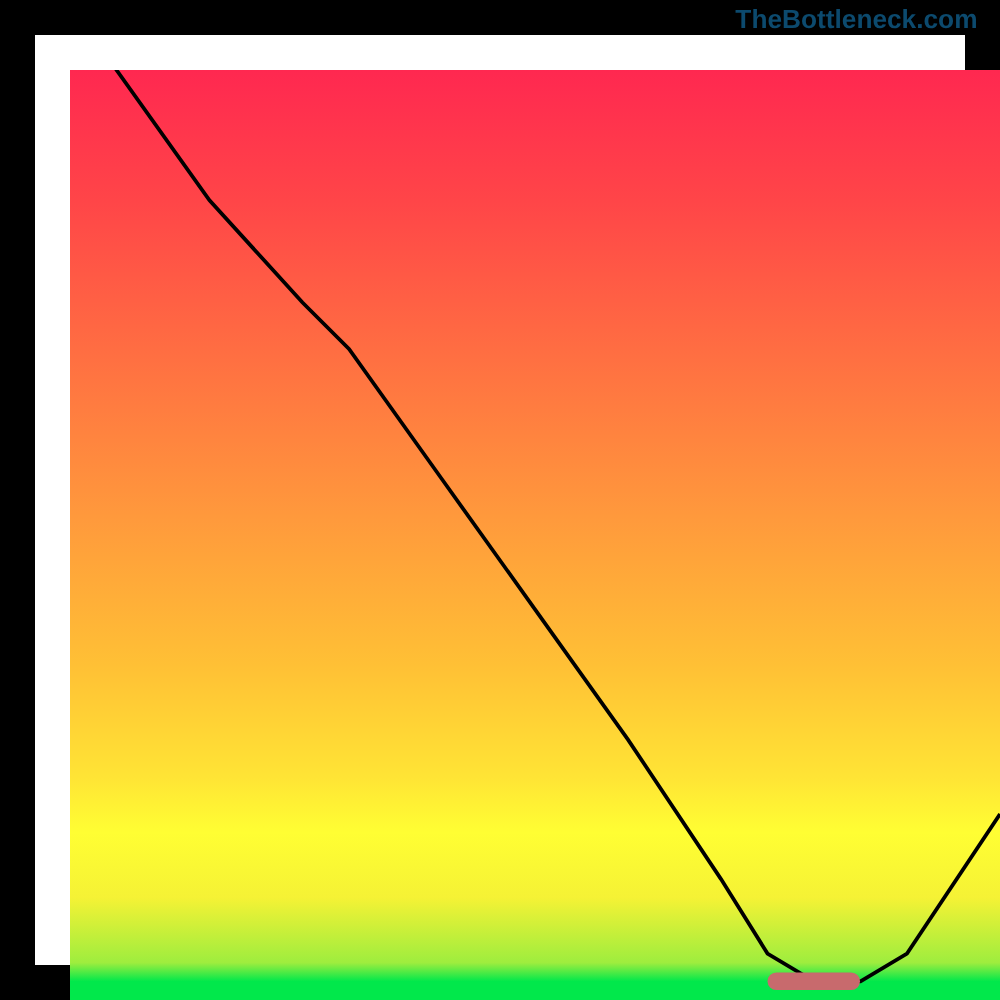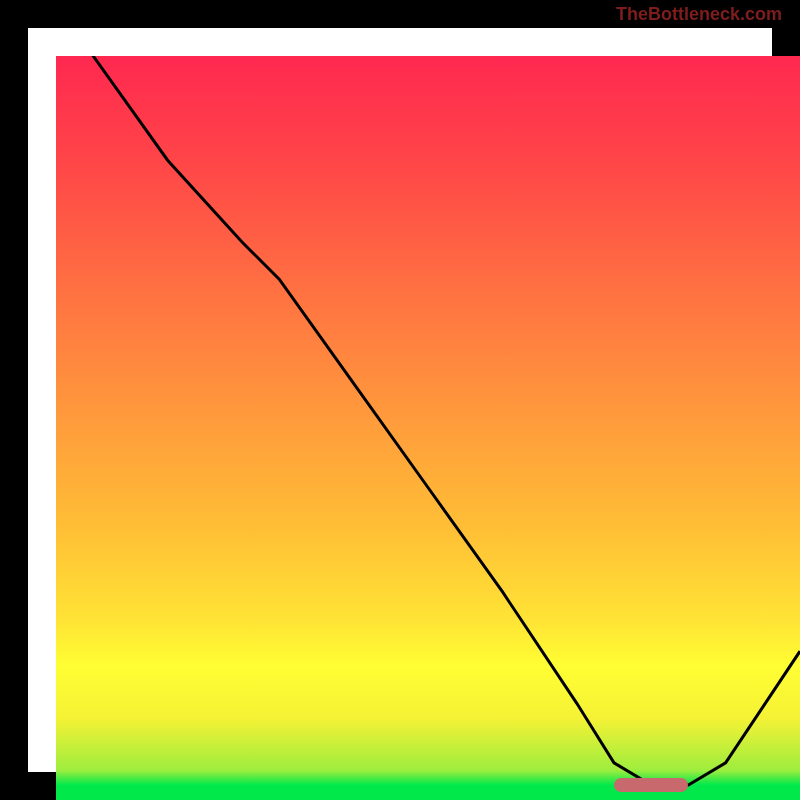--- a/index.html
+++ b/index.html
@@ -7,23 +7,23 @@
     padding: 0;
     width: 800px;
     height: 800px;
     background: #ffffff;
     font-family: Arial, sans-serif;
   }
   .watermark {
     position: absolute;
     top: 4px;
     right: 18px;
-    font-size: 18px;
+    font-size: 21px;
     font-weight: bold;
-    color: #7f1d1d;
+    color: #0c4a6e;
     z-index: 10;
   }
   .outer-frame {
     position: absolute;
     top: 0;
     left: 0;
     width: 800px;
     height: 800px;
     box-sizing: border-box;
     border: 28px solid #000;

